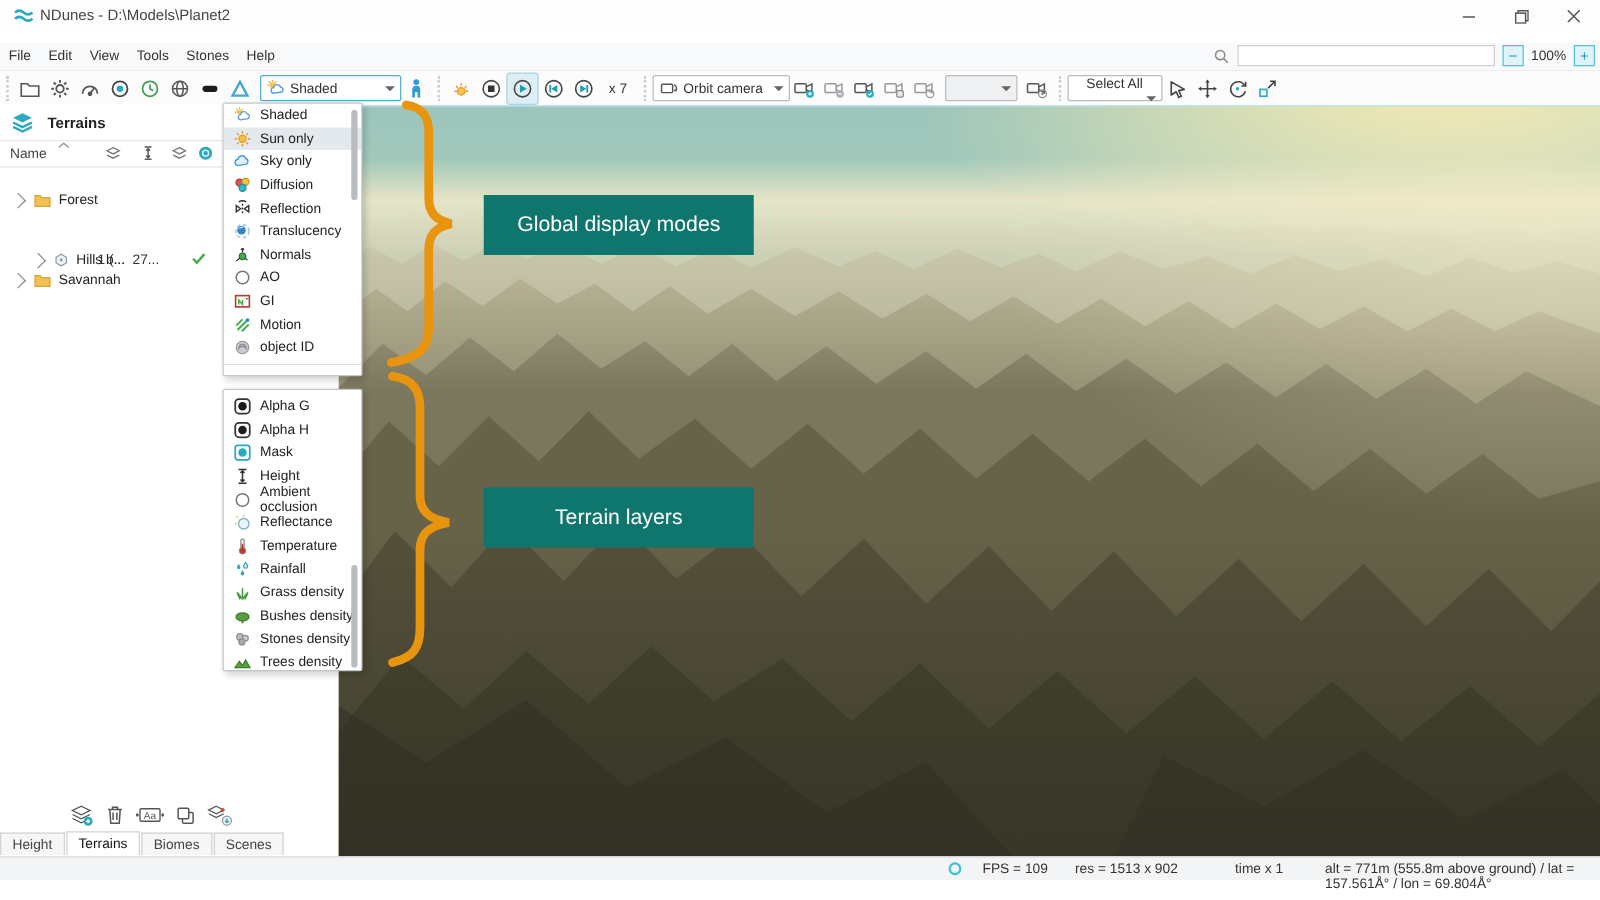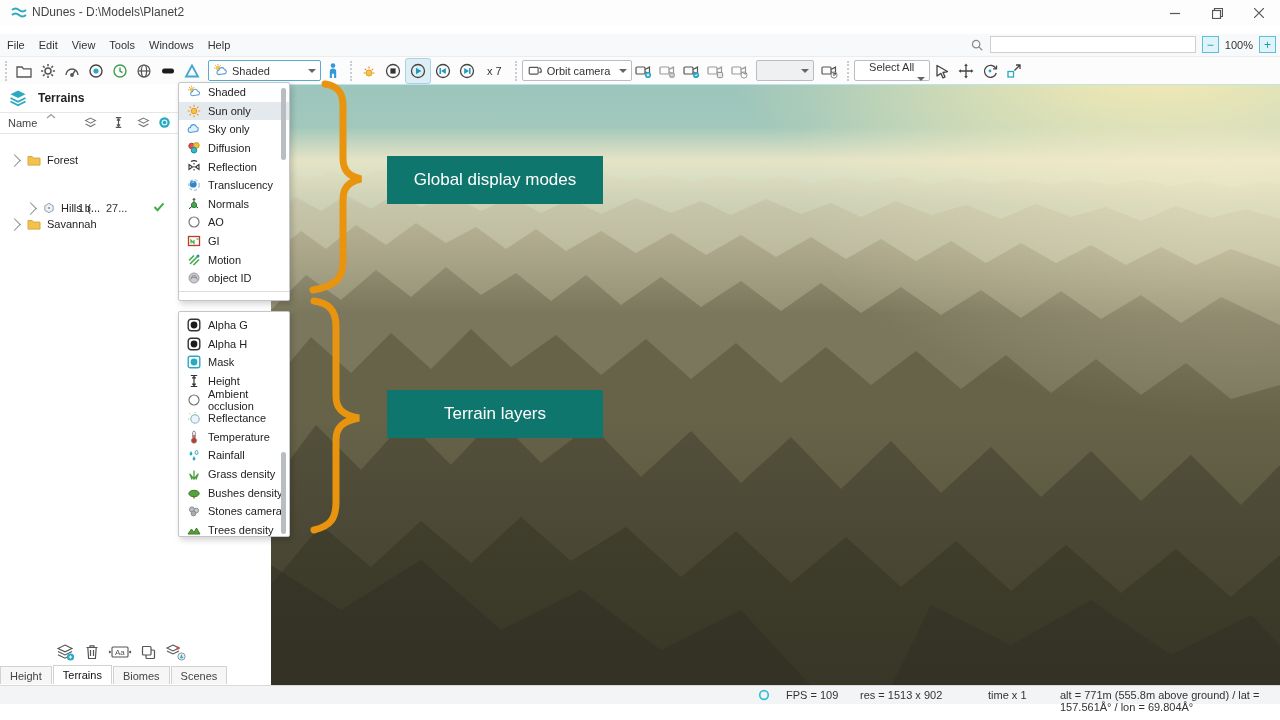--- a/index.html
+++ b/index.html
@@ -103,21 +103,21 @@
         <path d="M0 0l10 10M10 0L0 10" stroke="#555" stroke-width="1.2"></path>
       </svg>
   </div>
 </div>
 
 <div id="menubar" class="abs">
   <span class="menu-item">File</span>
   <span class="menu-item">Edit</span>
   <span class="menu-item">View</span>
   <span class="menu-item">Tools</span>
-  <span class="menu-item">Windows</span>
+  <span class="menu-item">Stones</span>
   <span class="menu-item">Help</span>
   <div id="menu-right">
     <span>
       <svg width="14" height="14" viewBox="0 0 16 16" fill="none" stroke="#8a8a8a" stroke-width="1.4">
           <circle cx="7" cy="7" r="4.2"></circle>
           <path d="M10.2 10.2L14 14"></path>
         </svg>
     </span>
     <input id="search-input" value="" style="">
     <div class="zoombtn">−</div>
@@ -699,21 +699,21 @@
       <span class="plabel">Bushes density</span>
   </div>
   <div class="pitem">
     <span class="pic">
       <svg width="14" height="14" viewBox="0 0 14 14">
           <circle cx="5" cy="5.5" r="2.6" fill="#b9bcc0" stroke="#8a8d92"></circle>
           <circle cx="9.3" cy="6.5" r="2.3" fill="#c9ccd0" stroke="#8a8d92"></circle>
           <circle cx="6.5" cy="9.5" r="2.4" fill="#a8abaf" stroke="#8a8d92"></circle>
         </svg>
     </span>
-      <span class="plabel">Stones camera</span>
+      <span class="plabel">Stones density</span>
   </div>
   <div class="pitem">
     <span class="pic">
       <svg width="14" height="14" viewBox="0 0 14 14">
           <path d="M1 11l3.5-5L7 9.5 9.5 5l3.5 6z" fill="#56a13c" stroke="#3e7a2a"></path>
         </svg>
     </span>
       <span class="plabel">Trees density</span>
   </div>
   <div class="pscroll" style="right:3px;top:140px;height:82px;"></div>

